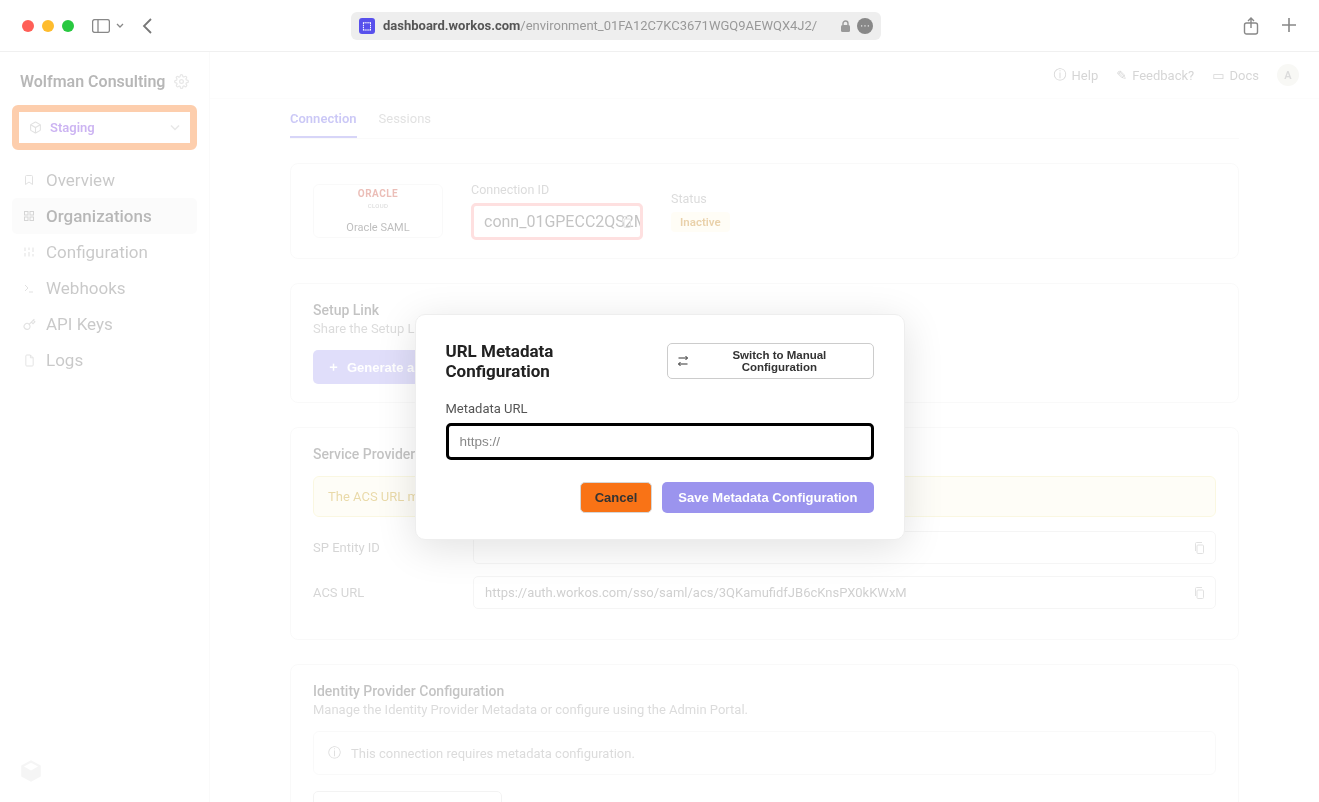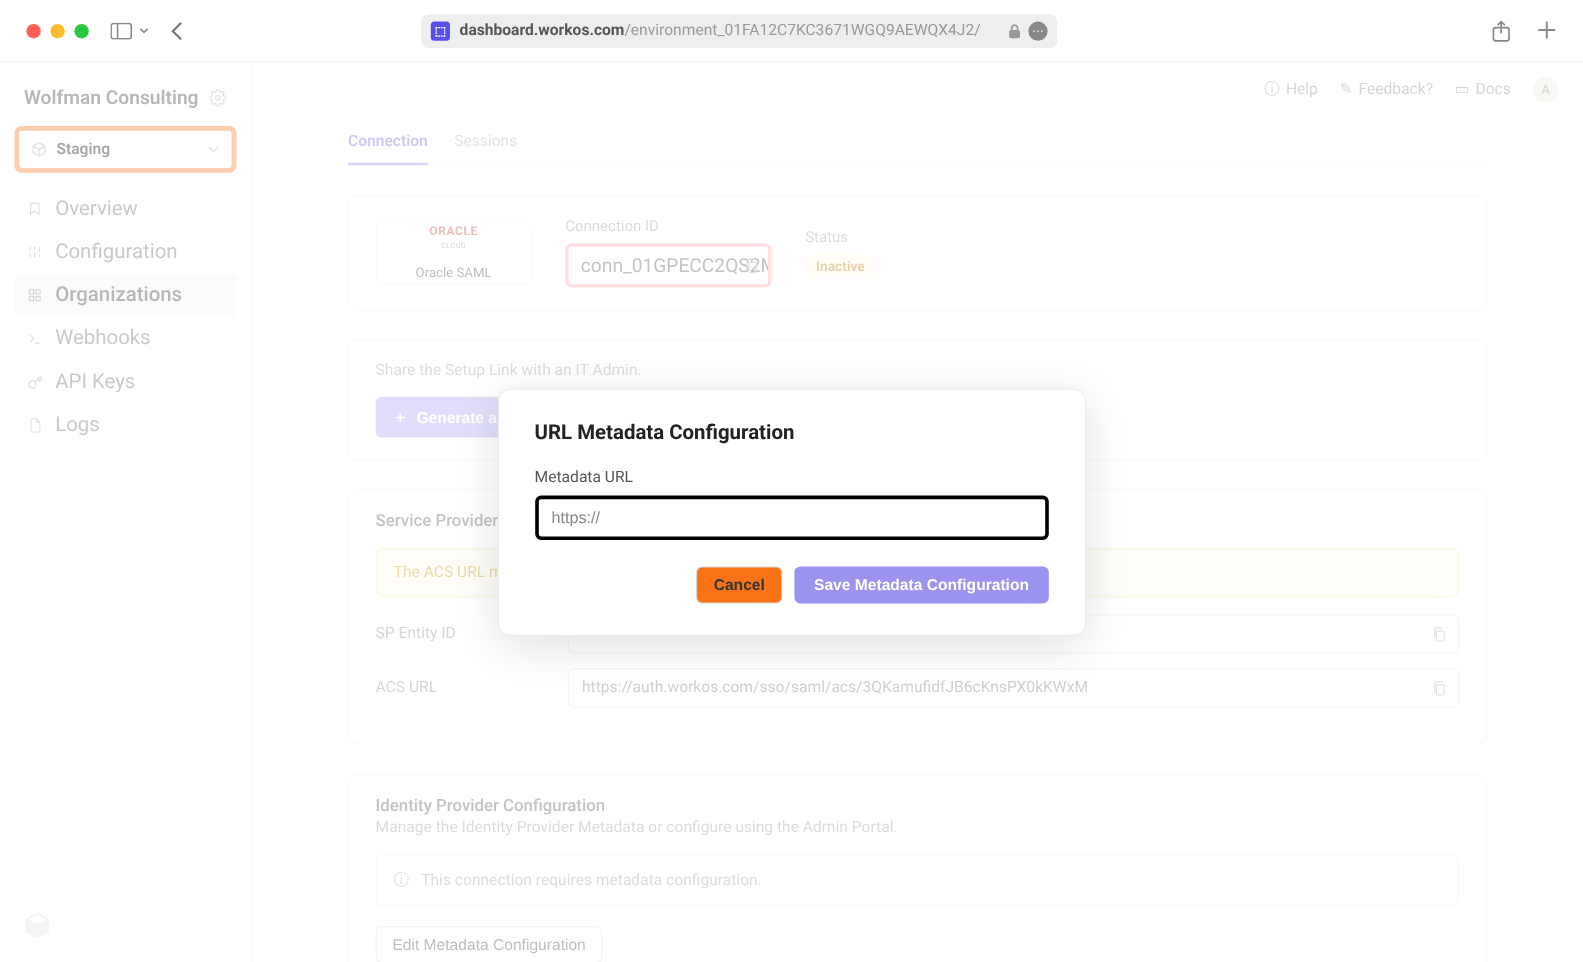--- a/index.html
+++ b/index.html
@@ -50,22 +50,22 @@
 .chrome-right { margin-left: auto; display: flex; gap: 22px; color: #888; font-size: 18px; }
 
 .app { display: flex; height: calc(100% - 52px); position: relative; }
 .sidebar {
   width: 210px; border-right: 1px solid #f0f0f0; padding: 20px 12px; flex-shrink: 0;
 }
 .org-header { display: flex; align-items: center; justify-content: space-between; padding: 0 8px 14px 8px;}
 .org-name { font-size: 16px; font-weight: 600; color: #333; }
 .gear { color: #bbb; }
 .env-select {
-  border: 4px solid #f97316; border-radius: 6px; padding: 8px 10px;
-  display: flex; align-items: center; gap: 8px; font-size: 13px; color: #000000; font-weight: 600; margin-bottom: 12px; justify-content: space-between;
+  border: 7px solid #f97316; border-radius: 6px; padding: 8px 10px;
+  display: flex; align-items: center; gap: 8px; font-size: 13px; color: #6d28d9; font-weight: 600; margin-bottom: 12px; justify-content: space-between;
 }
 .env-select .chev { margin-left: auto; color: #bbb; }
 .nav-item {
   display: flex; align-items: center; gap: 10px; padding: 8px 10px; border-radius: 5px;
   font-size: 17px; color: #666;
 }
 .nav-item.active { background: #f3f3f3; color: #333; font-weight: 500; }
 .nav-icon { width: 14px; display: inline-flex; justify-content: center; color: #aaa; }
 .nav-item.active .nav-icon { color: #888; }
 
@@ -245,43 +245,43 @@
     </div>
 
     <div class="nav-item">
       <span class="nav-icon">
           <svg width="12" height="14" viewBox="0 0 24 24" fill="none" stroke="currentColor" stroke-width="2">
             <path d="M19 21l-7-5-7 5V5a2 2 0 012-2h10a2 2 0 012 2z"></path>
           </svg>
         </span>
       <span>Overview</span>
     </div>
+    <div class="nav-item active">
+      <span class="nav-icon">
+          <svg width="12" height="12" viewBox="0 0 24 24" fill="none" stroke="currentColor" stroke-width="2">
+            <rect x="3" y="3" width="7" height="7"></rect>
+            <rect x="14" y="3" width="7" height="7"></rect>
+            <rect x="14" y="14" width="7" height="7"></rect>
+            <rect x="3" y="14" width="7" height="7"></rect>
+          </svg>
+        </span>
+      <span>Organizations</span>
+    </div>
     <div class="nav-item">
       <span class="nav-icon">
           <svg width="12" height="12" viewBox="0 0 24 24" fill="none" stroke="currentColor" stroke-width="2">
             <line x1="4" y1="21" x2="4" y2="14"></line>
             <line x1="4" y1="10" x2="4" y2="3"></line>
             <line x1="12" y1="21" x2="12" y2="12"></line>
             <line x1="12" y1="8" x2="12" y2="3"></line>
             <line x1="20" y1="21" x2="20" y2="16"></line>
             <line x1="20" y1="12" x2="20" y2="3"></line>
           </svg>
         </span>
       <span>Configuration</span>
-    </div>
-    <div class="nav-item active">
-      <span class="nav-icon">
-          <svg width="12" height="12" viewBox="0 0 24 24" fill="none" stroke="currentColor" stroke-width="2">
-            <rect x="3" y="3" width="7" height="7"></rect>
-            <rect x="14" y="3" width="7" height="7"></rect>
-            <rect x="14" y="14" width="7" height="7"></rect>
-            <rect x="3" y="14" width="7" height="7"></rect>
-          </svg>
-        </span>
-      <span>Organizations</span>
     </div>
     <div class="nav-item">
       <span class="nav-icon">
           <svg width="12" height="10" viewBox="0 0 24 20" fill="none" stroke="currentColor" stroke-width="2">
             <path d="M4 4l6 6-6 6M12 18h8"></path>
           </svg>
         </span>
       <span>Webhooks</span>
     </div>
     <div class="nav-item">
@@ -344,20 +344,21 @@
             </span>
           </div>
         </div>
         <div class="field">
           <span class="label">Status</span>
           <span class="status-badge">Inactive</span>
         </div>
       </div>
 
       <div class="card">
+        <div class="section-title">Setup Link</div>
         <div class="section-sub">Share the Setup Link with an IT Admin.</div>
         <button class="btn-primary">
           <span>＋</span>
           <span>Generate and Copy Link</span>
         </button>
       </div>
 
       <div class="card">
         <div class="section-title" style="margin-bottom:14px">Service Provider Details</div>
         <div class="warning">The ACS URL must be configured with your IdP.</div>
@@ -402,20 +403,28 @@
   <div class="logo-mark">
     <svg width="26" height="26" viewBox="0 0 24 24" fill="#e2e2e2">
         <path d="M12 2L3 7v10l9 5 9-5V7l-9-5zm0 2.3l6.5 3.6L12 11.5 5.5 7.9 12 4.3z"></path>
       </svg>
   </div>
 
   <div class="overlay">
     <div class="modal">
       <div class="modal-header">
         <span class="modal-title">URL Metadata Configuration</span>
+        <button class="switch-btn">
+          <span>
+            <svg width="12" height="12" viewBox="0 0 24 24" fill="none" stroke="#333" stroke-width="2">
+                <path d="M17 2l4 4-4 4M3 6h18M7 22l-4-4 4-4M21 18H3"></path>
+              </svg>
+          </span>
+          <span>Switch to Manual Configuration</span>
+        </button>
       </div>
       <div class="modal-label">Metadata URL</div>
       <input class="modal-input" value="https://" style="">
       <div class="modal-actions">
         <button class="btn-cancel">Cancel</button>
         <button class="btn-save">Save Metadata Configuration</button>
       </div>
     </div>
   </div>
 </div>

